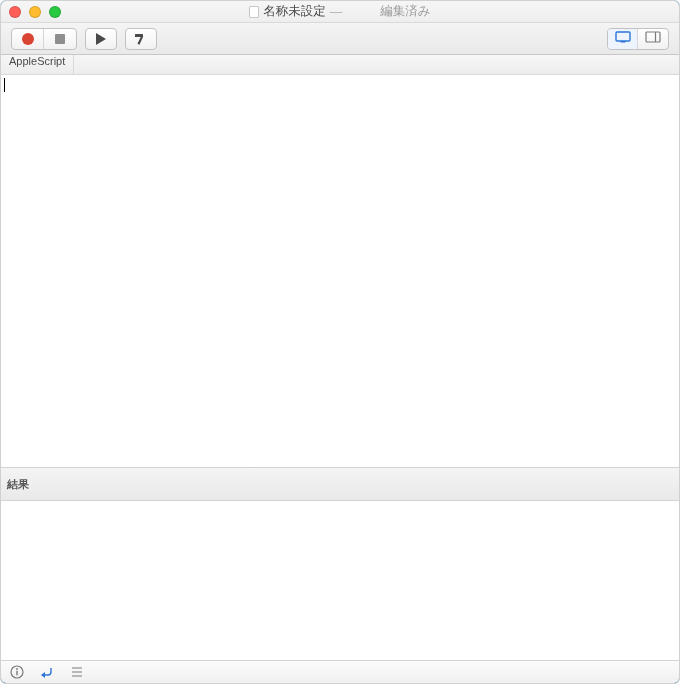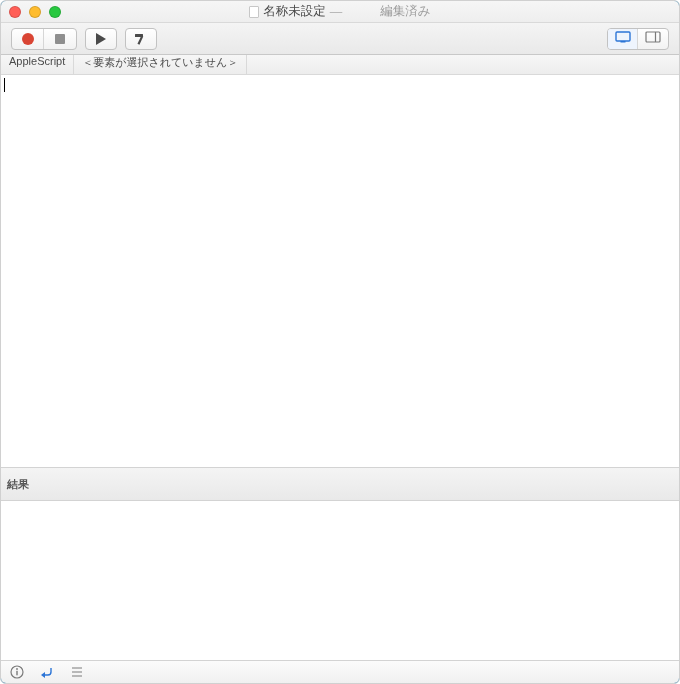--- a/index.html
+++ b/index.html
@@ -219,27 +219,20 @@
             <line x1="10.5" y1="1" x2="10.5" y2="11" stroke="#7a7a7a" stroke-width="1.2"></line>
           </svg>
         </span>
       </div>
     </div>
   </div>
 
   <div class="subbar">
     <div class="sub-sel">
       <span>AppleScript</span>
-      <span class="updown">
-        <span>▲</span>
-          <span>▼</span>
-      </span>
-    </div>
-    <div class="sub-sel">
-      <span>＜要素が選択されていません＞</span>
       <span class="updown">
         <span>▲</span>
           <span>▼</span>
       </span>
     </div>
   </div>
 
   <div class="editor">
     <span class="caret"></span>
     <span></span>

